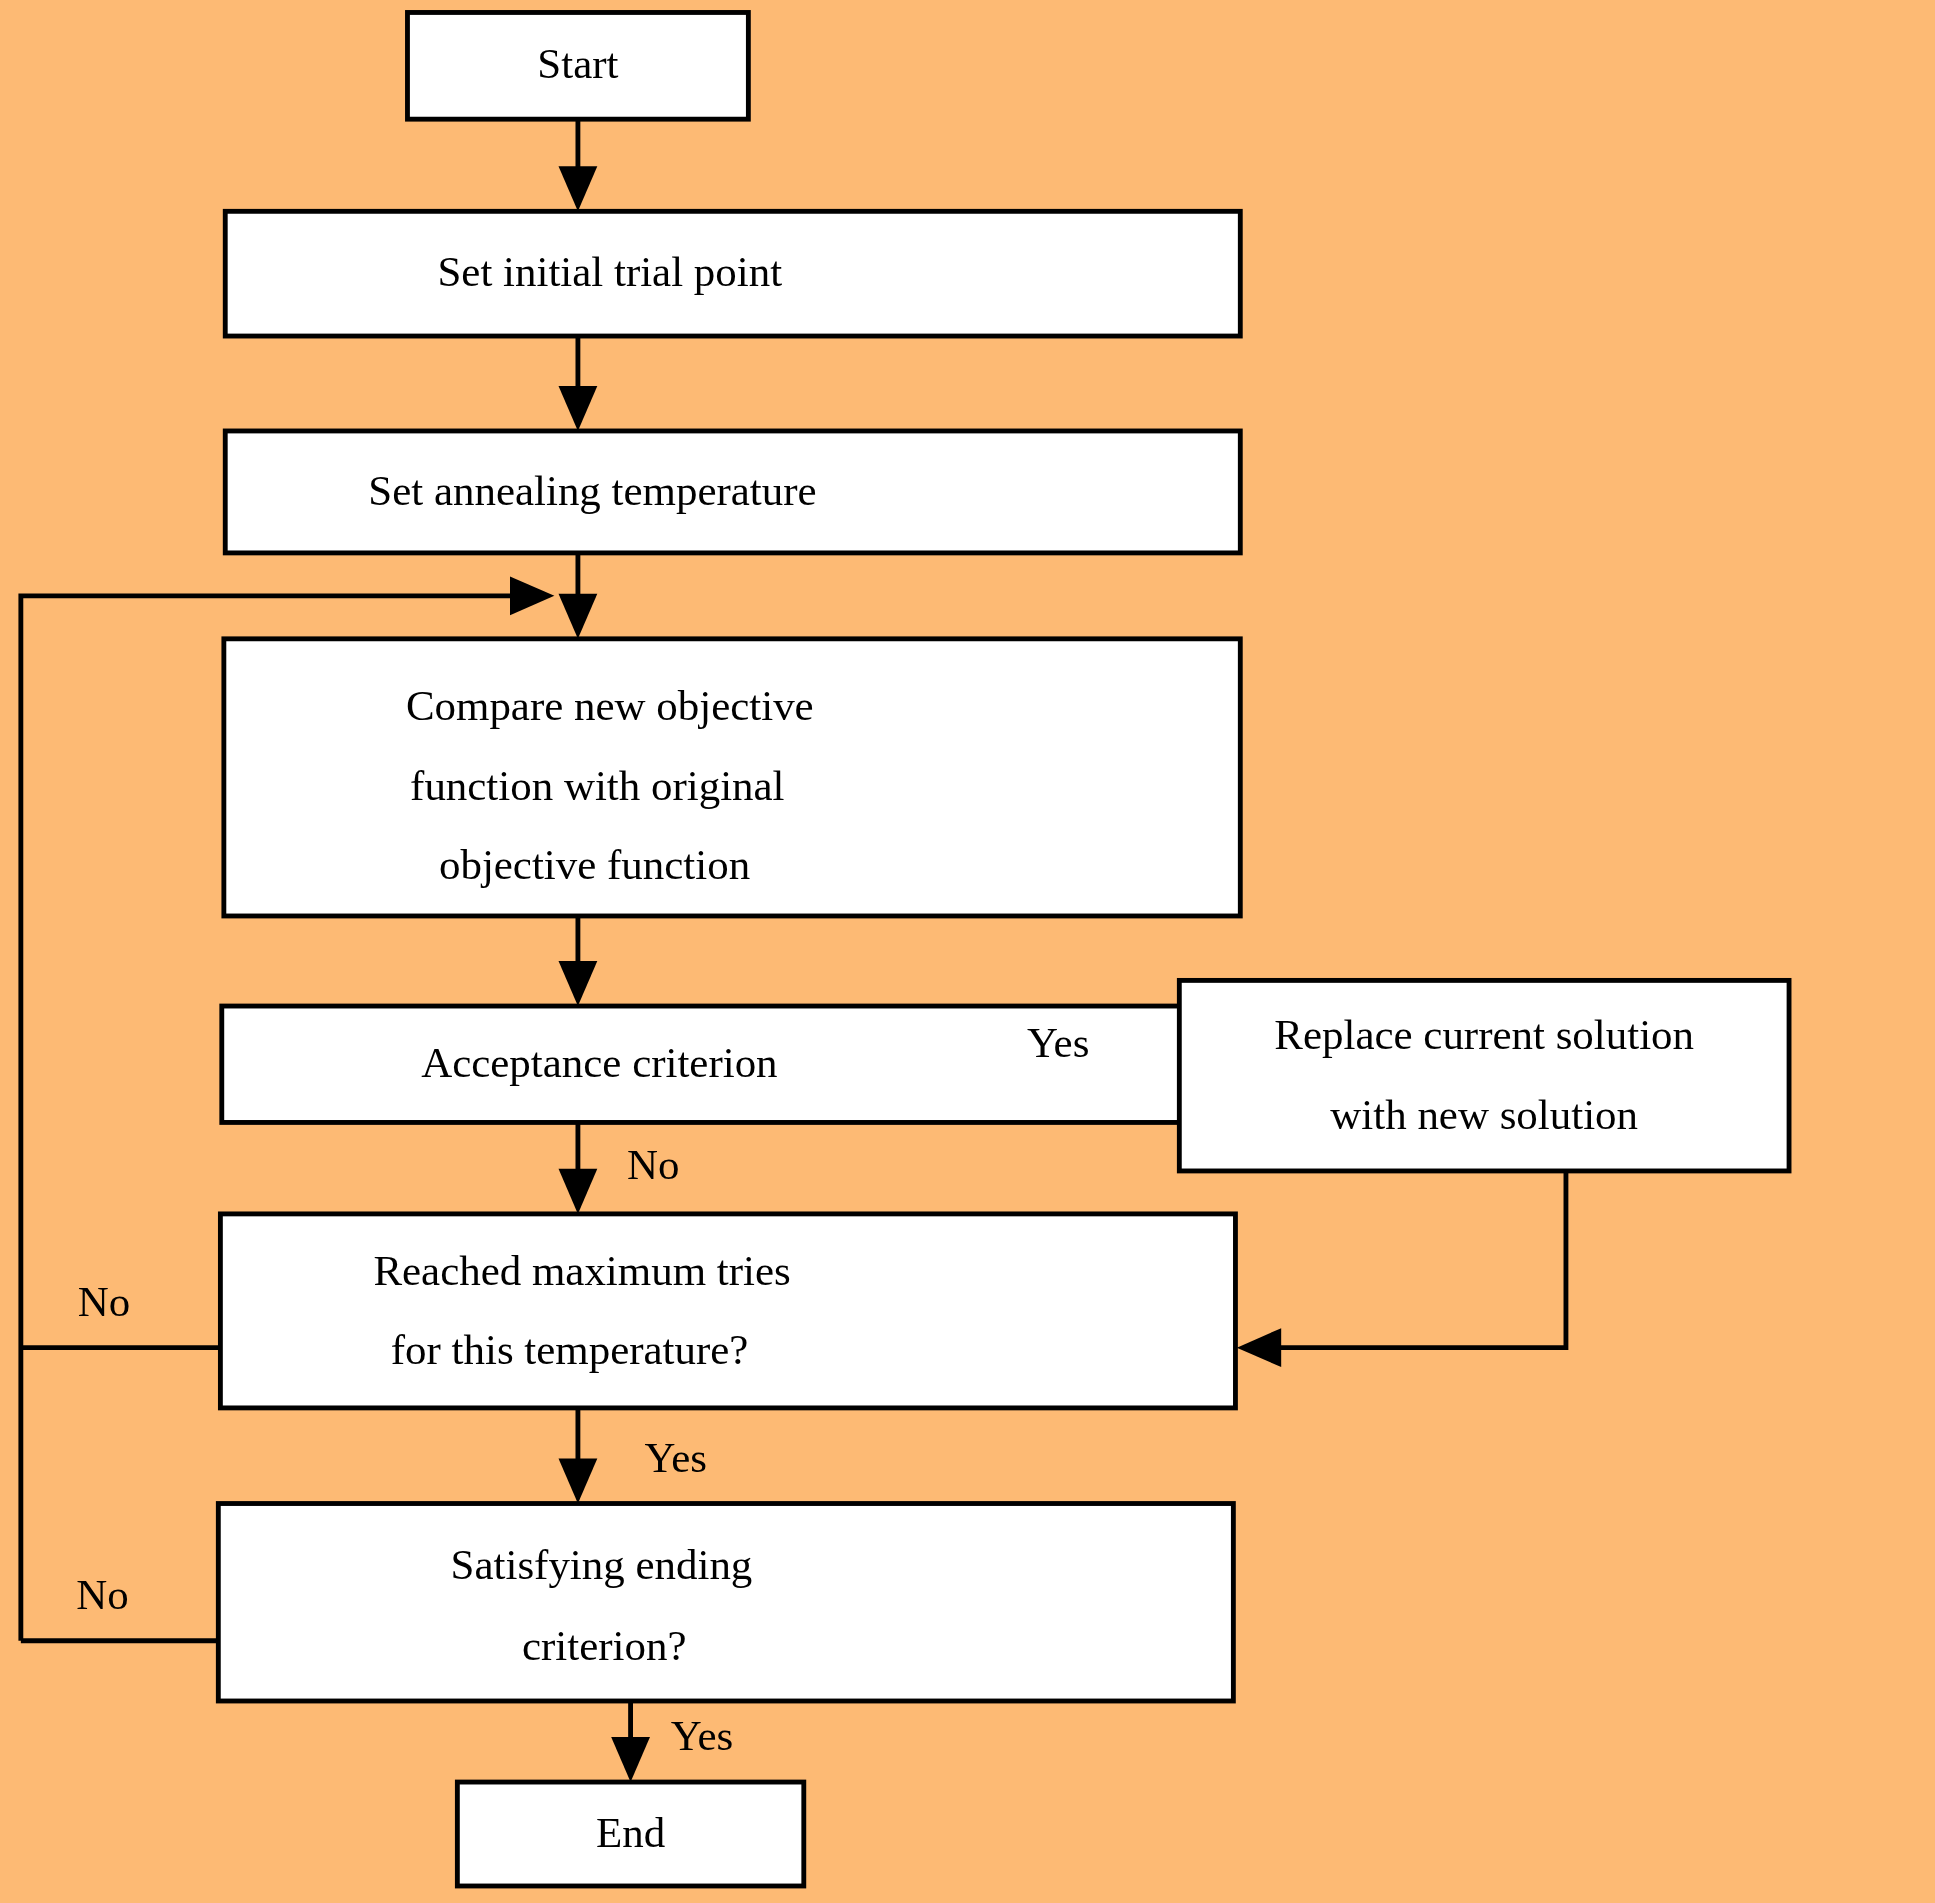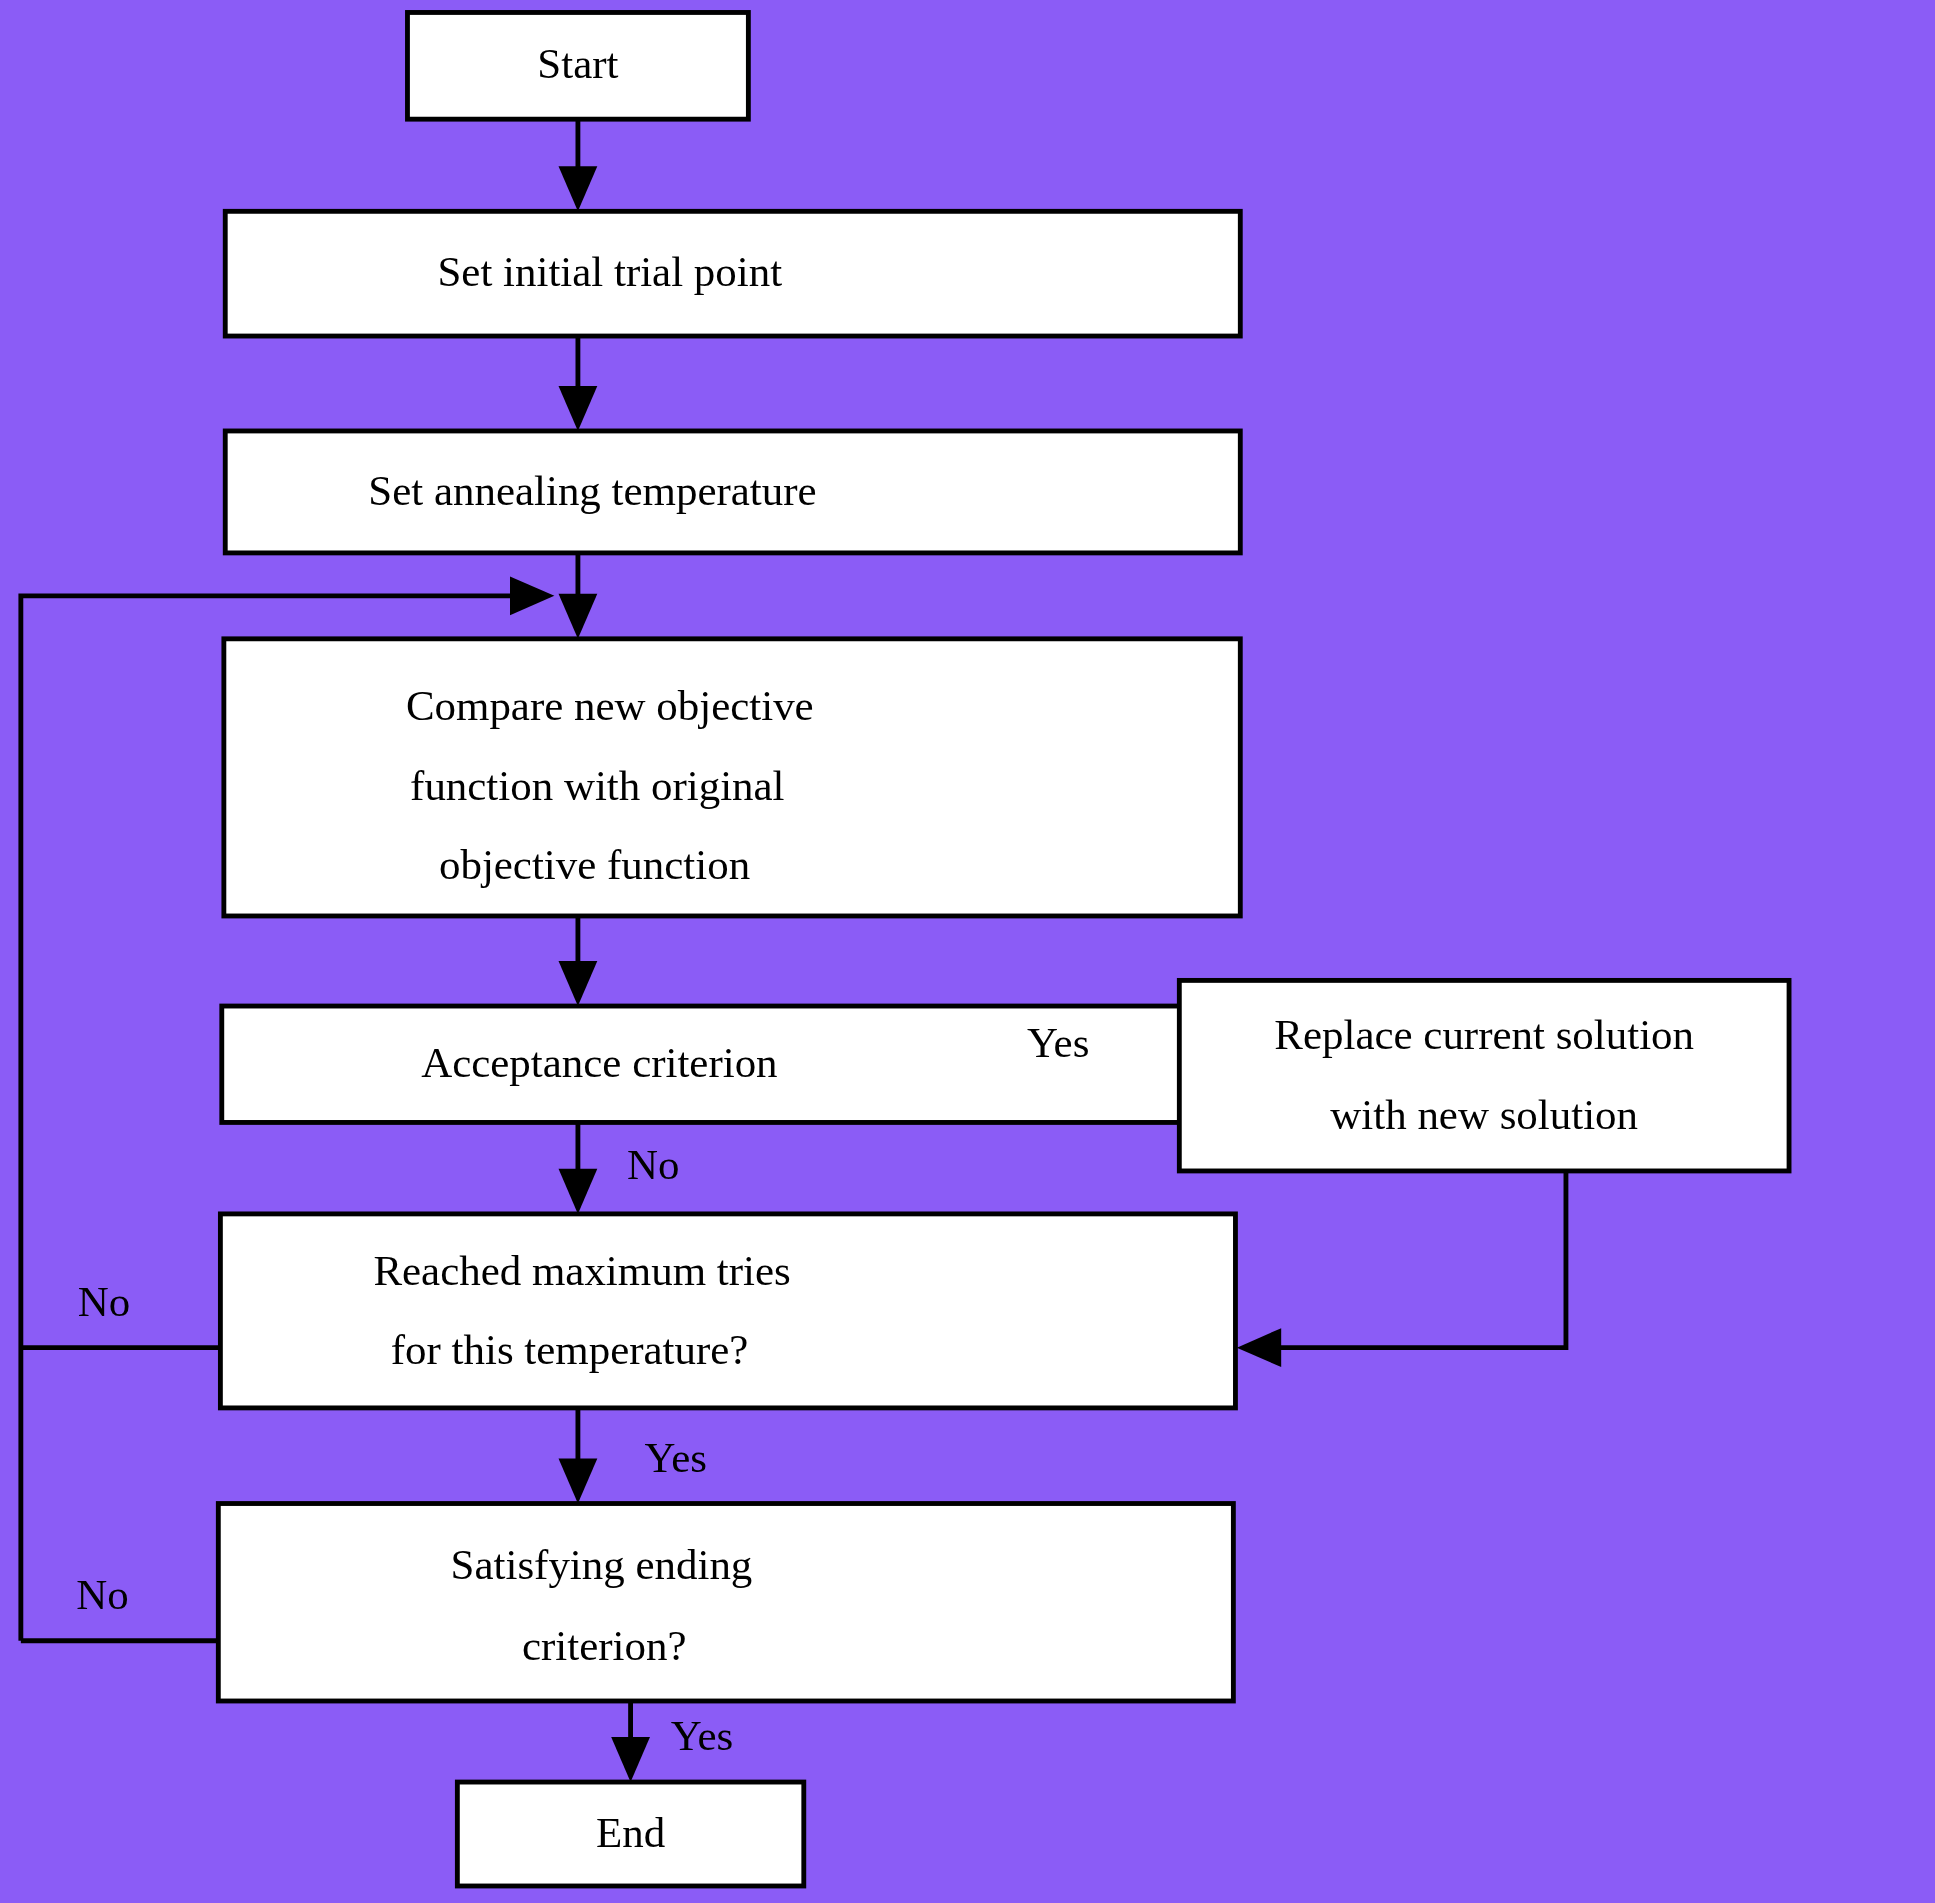--- a/index.html
+++ b/index.html
@@ -7,21 +7,21 @@
     padding: 0;
     background: #ffffff;
   }
   body {
     font-family: "Liberation Serif", "DejaVu Serif", serif;
   }
   #flow-root {
     position: relative;
     width: 1936px;
     height: 1904px;
-    background: #8b5cf6;
+    background: #fdba74;
     overflow: hidden;
   }
   svg#flow-svg {
     position: absolute;
     top: 0;
     left: 0;
     width: 1936px;
     height: 1904px;
     display: block;
   }

